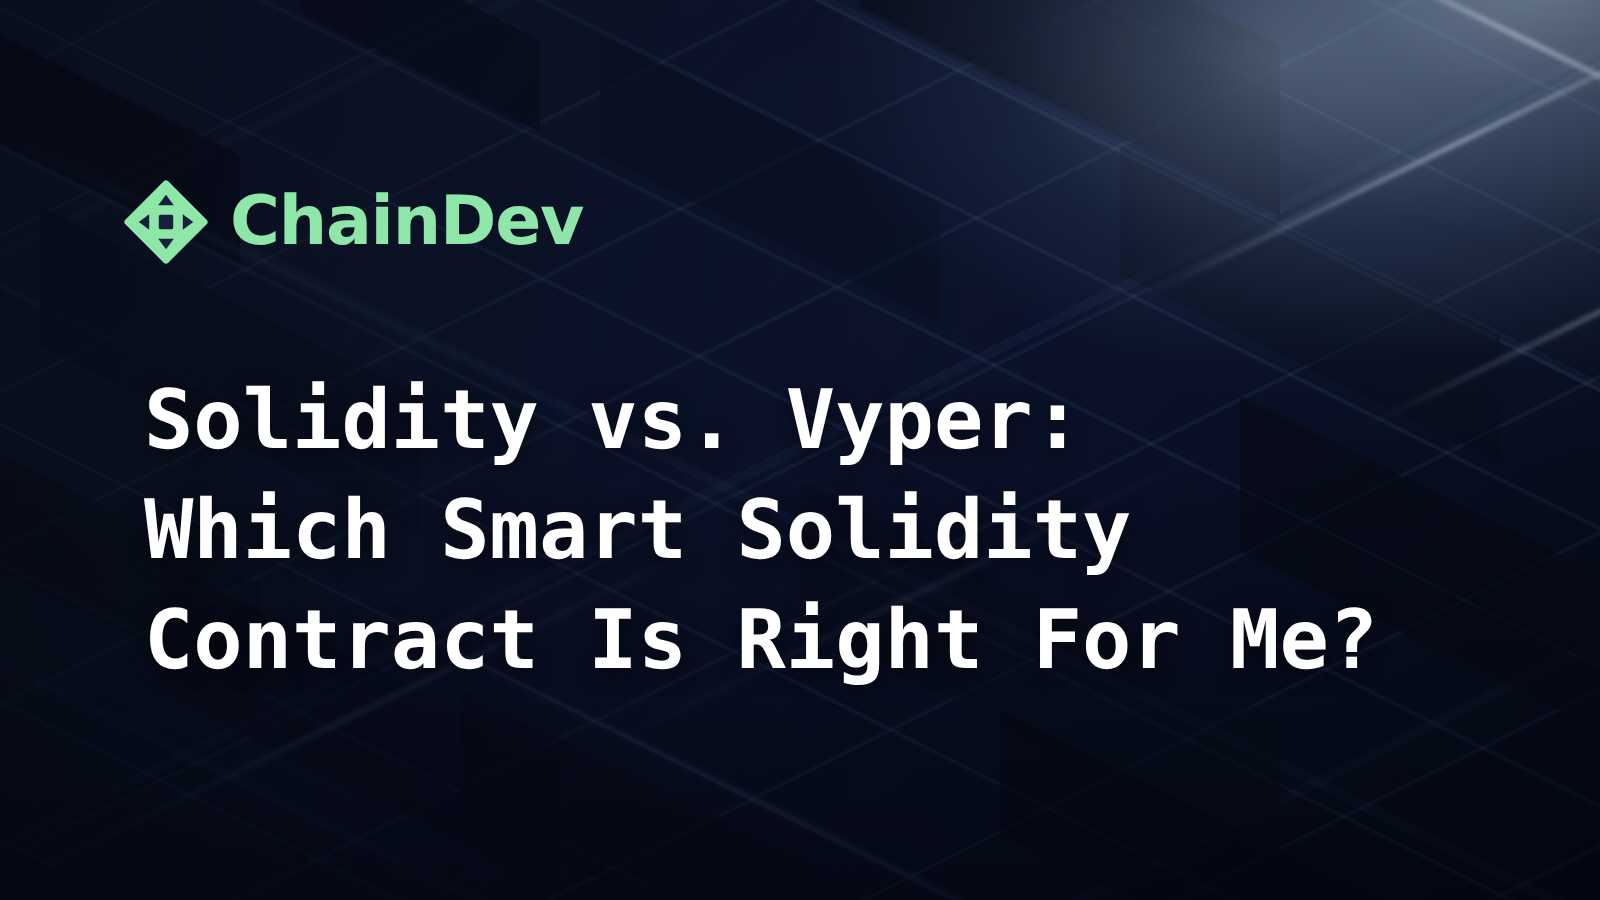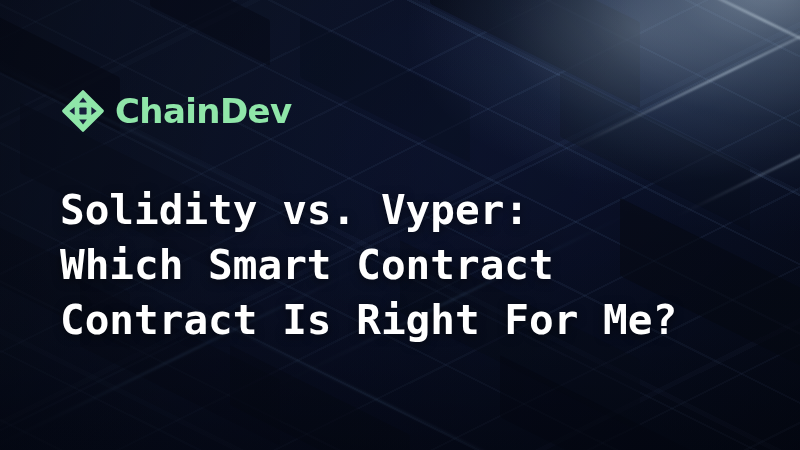--- a/index.html
+++ b/index.html
@@ -156,21 +156,21 @@
     font-size: 34px;
     font-weight: bold;
     letter-spacing: -0.6px;
     color: #8fe6a9;
     line-height: 1;
     white-space: nowrap;
   }
 
   .headline {
     position: absolute;
-    left: 60px;
+    left: 72px;
     top: 183px;
     width: 700px;
   }
   .headline-line {
     font-family: "DejaVu Sans Mono", monospace;
     font-size: 41px;
     font-weight: bold;
     color: #ffffff;
     line-height: 55px;
     letter-spacing: 0px;
@@ -229,18 +229,18 @@
         <path d="M21 7.4 L17.1 12.6 L24.9 12.6 Z" fill="#16203c"></path>
         <path d="M21 34.6 L17.1 29.4 L24.9 29.4 Z" fill="#16203c"></path>
         <path d="M7.4 21 L12.6 17.1 L12.6 24.9 Z" fill="#16203c"></path>
         <path d="M34.6 21 L29.4 17.1 L29.4 24.9 Z" fill="#16203c"></path>
       </svg>
       <span class="brand-name">ChainDev</span>
     </div>
 
     <div class="headline">
       <div class="headline-line">Solidity vs. Vyper:</div>
-      <div class="headline-line">Which Smart Contract</div>
+      <div class="headline-line">Which Smart Solidity</div>
       <div class="headline-line">Contract Is Right For Me?</div>
     </div>
 
   </div>
 </div>
 
 </body></html>

